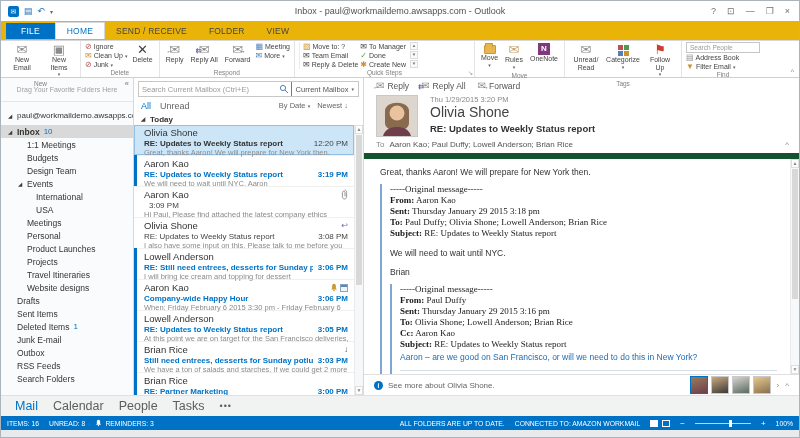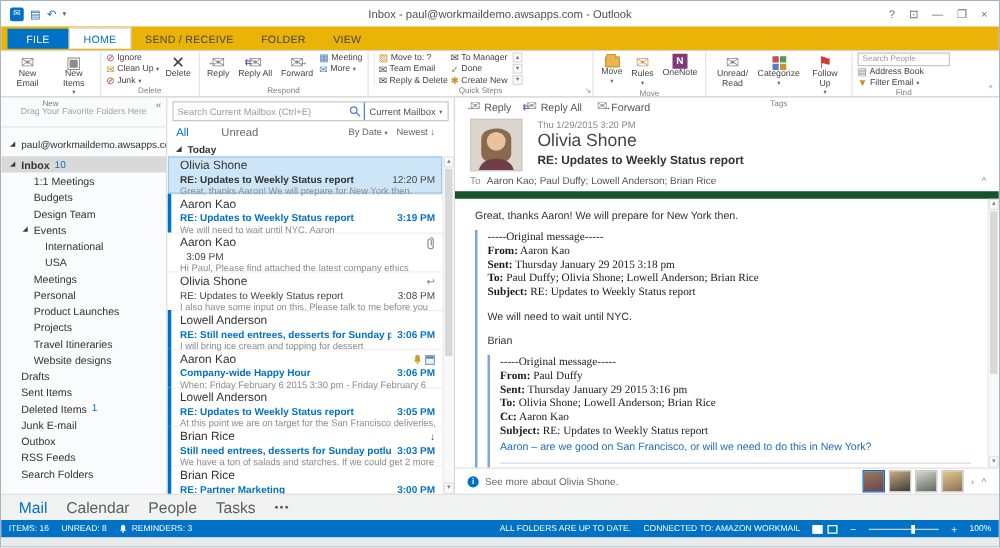--- a/index.html
+++ b/index.html
@@ -67,21 +67,21 @@
   .fr.sel { background:#d9d9d9; }
   .fb { font-weight:bold; }
   .fc { color:#0072c6; margin-left:4px; font-size:8px; }
 
   
   .list { width:230px; flex:0 0 auto; border-right:1px solid #d8d8d8; display:flex; flex-direction:column; min-height:0; background:#fff; }
   .searchrow { flex:0 0 auto; height:16px; margin:3px 4px 1px; border:1px solid #c7c7c7; display:flex; align-items:center; background:#fff; }
   .searchrow input { flex:1; border:none; outline:none; font-size:7.5px; padding:0 3px; color:#555; min-width:0; font-family:"Liberation Sans",sans-serif; }
   .searchrow input::placeholder { color:#9a9a9a; }
   .scope { display:flex; align-items:center; gap:3px; font-size:7.5px; color:#555; border-left:1px solid #3b82f6; padding:0 4px; height:100%; white-space:nowrap; }
-  .filters { flex:0 0 auto; height:15px; display:flex; align-items:center; gap:26px; padding:4px 7px; font-size:9px; }
+  .filters { flex:0 0 auto; height:15px; display:flex; align-items:center; gap:9px; padding:4px 7px; font-size:9px; }
   .f-all { color:#0072c6; }
   .f-unr { color:#666; }
   .sorts { margin-left:auto; display:flex; gap:7px; font-size:7.5px; color:#666; align-items:center; padding-right:8px; }
   .grouphdr { flex:0 0 auto; height:12px; display:flex; align-items:center; gap:3px; font-size:8px; font-weight:bold; color:#333; padding-left:7px; }
   .msgs { flex:1; min-height:0; overflow:hidden; position:relative; }
   .msgstack { margin-right:9px; }
   .msg { height:31px; padding:2px 6px 0 10px; border-bottom:1px solid #f0f0f0; position:relative; }
   .msg.unr::before { content:""; position:absolute; left:0; top:-1px; bottom:0; width:3px; background:#0072c6; }
   .msg.sel { background:#cde6f7; box-shadow:inset 0 0 0 1px #92c0e6; }
   .m1 { display:flex; align-items:center; height:11px; font-size:9.5px; color:#333; }

